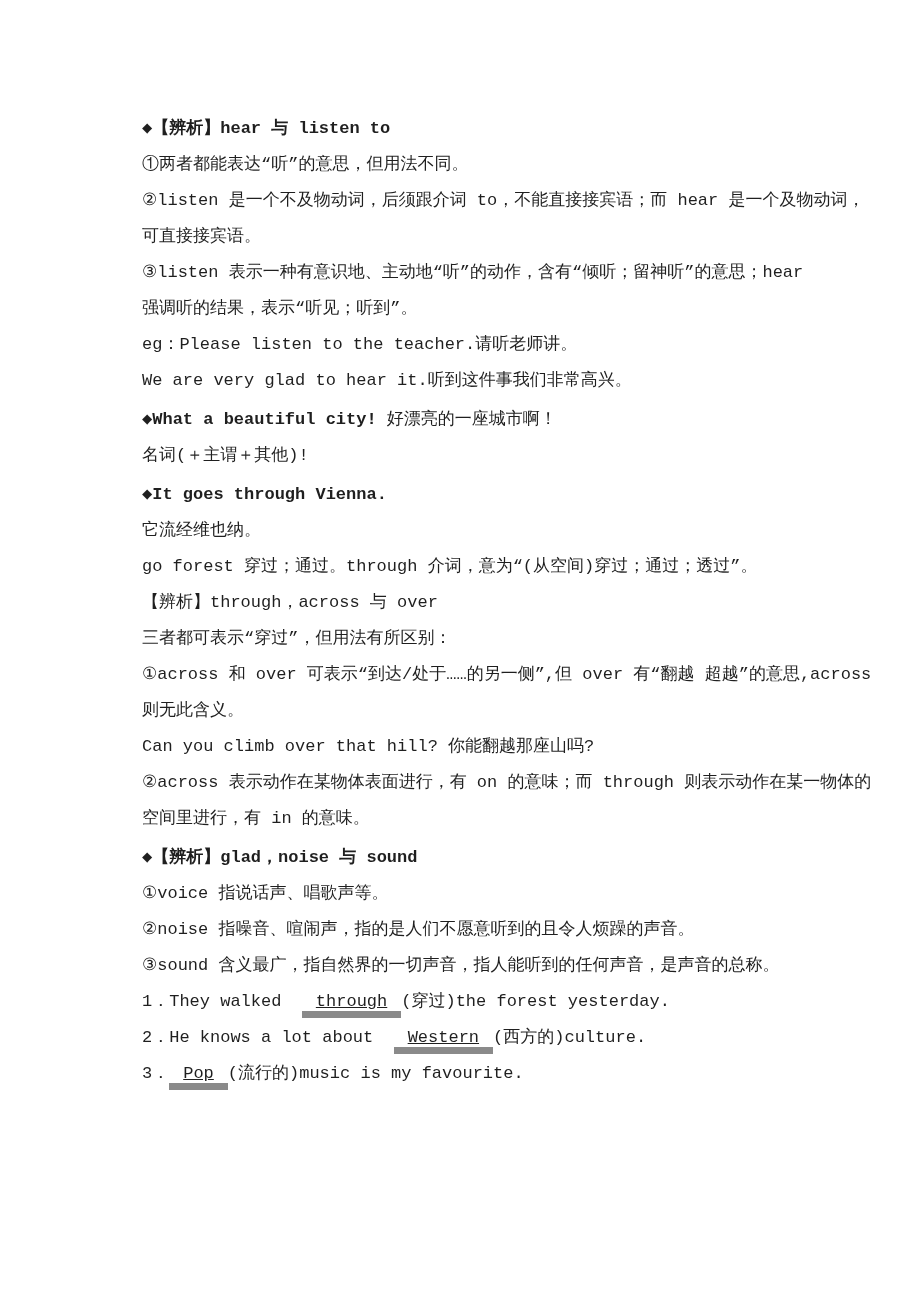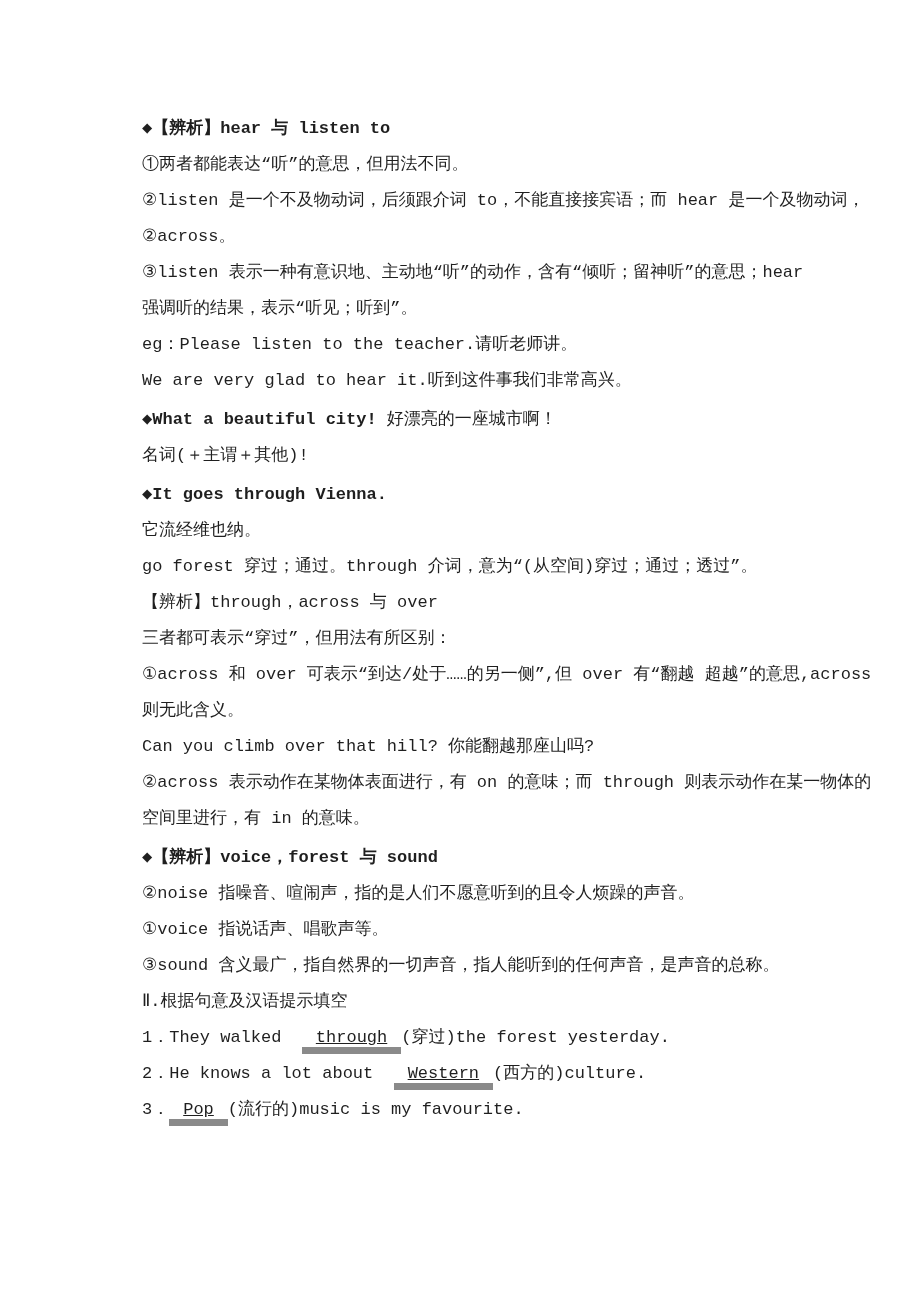--- a/index.html
+++ b/index.html
@@ -43,39 +43,38 @@
   }
 </style>
 </head>
 <body style="background: rgb(255, 255, 255);">
 
 <div class="page">
   <div class="content" id="doc-content" style="color: rgb(31, 31, 31);">
       <div class="line"><span class="bold">◆【辨析】hear 与 listen to</span></div>
       <div class="line"><span>①两者都能表达“听”的意思，但用法不同。</span></div>
       <div class="line"><span>②listen 是一个不及物动词，后须跟介词 to，不能直接接宾语；而 hear 是一个及物动词，</span></div>
-      <div class="line"><span>②across。</span></div>
+      <div class="line"><span>可直接接宾语。</span></div>
       <div class="line"><span>③listen 表示一种有意识地、主动地“听”的动作，含有“倾听；留神听”的意思；hear</span></div>
       <div class="line"><span>强调听的结果，表示“听见；听到”。</span></div>
       <div class="line"><span>eg：Please listen to the teacher.请听老师讲。</span></div>
       <div class="line"><span>We are very glad to hear it.听到这件事我们非常高兴。</span></div>
       <div class="line spaced"><span class="bold">◆What a beautiful city!</span><span> 好漂亮的一座城市啊！</span></div>
       <div class="line"><span>名词(＋主谓＋其他)!</span></div>
       <div class="line spaced"><span class="bold">◆It goes through Vienna.</span></div>
       <div class="line"><span>它流经维也纳。</span></div>
       <div class="line"><span>go forest 穿过；通过。through 介词，意为“(从空间)穿过；通过；透过”。</span></div>
       <div class="line"><span>【辨析】through，across 与 over</span></div>
       <div class="line"><span>三者都可表示“穿过”，但用法有所区别：</span></div>
       <div class="line"><span>①across 和 over 可表示“到达/处于……的另一侧”,但 over 有“翻越 超越”的意思,across</span></div>
       <div class="line"><span>则无此含义。</span></div>
       <div class="line"><span>Can you climb over that hill? 你能翻越那座山吗?</span></div>
       <div class="line"><span>②across 表示动作在某物体表面进行，有 on 的意味；而 through 则表示动作在某一物体的</span></div>
       <div class="line"><span>空间里进行，有 in 的意味。</span></div>
-      <div class="line spaced"><span class="bold">◆【辨析】voice，forest 与 sound</span></div>
+      <div class="line spaced"><span class="bold">◆【辨析】glad，noise 与 sound</span></div>
+      <div class="line"><span>①voice 指说话声、唱歌声等。</span></div>
       <div class="line"><span>②noise 指噪音、喧闹声，指的是人们不愿意听到的且令人烦躁的声音。</span></div>
-      <div class="line"><span>①voice 指说话声、唱歌声等。</span></div>
       <div class="line"><span>③sound 含义最广，指自然界的一切声音，指人能听到的任何声音，是声音的总称。</span></div>
-      <div class="line"><span>Ⅱ.根据句意及汉语提示填空</span></div>
       <div class="line"><span>1．They walked  </span><span class="blank" style="border-bottom-color: rgb(138, 138, 138);"><span class="word">through</span></span><span>(穿过)the forest yesterday.</span></div>
       <div class="line"><span>2．He knows a lot about  </span><span class="blank" style="border-bottom-color: rgb(138, 138, 138);"><span class="word">Western</span></span><span>(西方的)culture.</span></div>
       <div class="line"><span>3．</span><span class="blank" style="border-bottom-color: rgb(138, 138, 138);"><span class="word">Pop</span></span><span>(流行的)music is my favourite.</span></div>
     </div>
 </div>
 
 </body></html>

